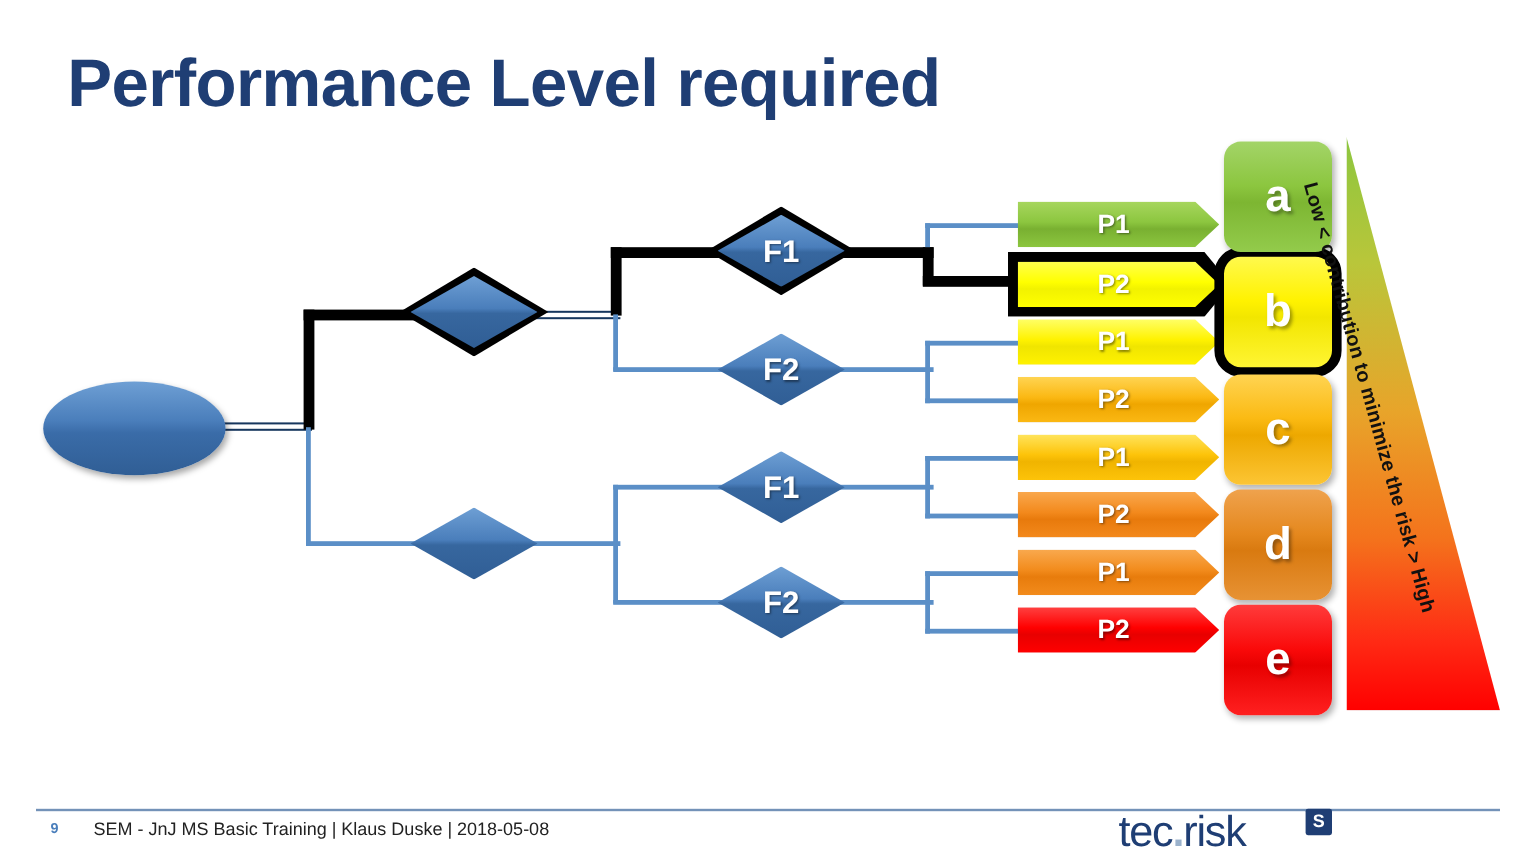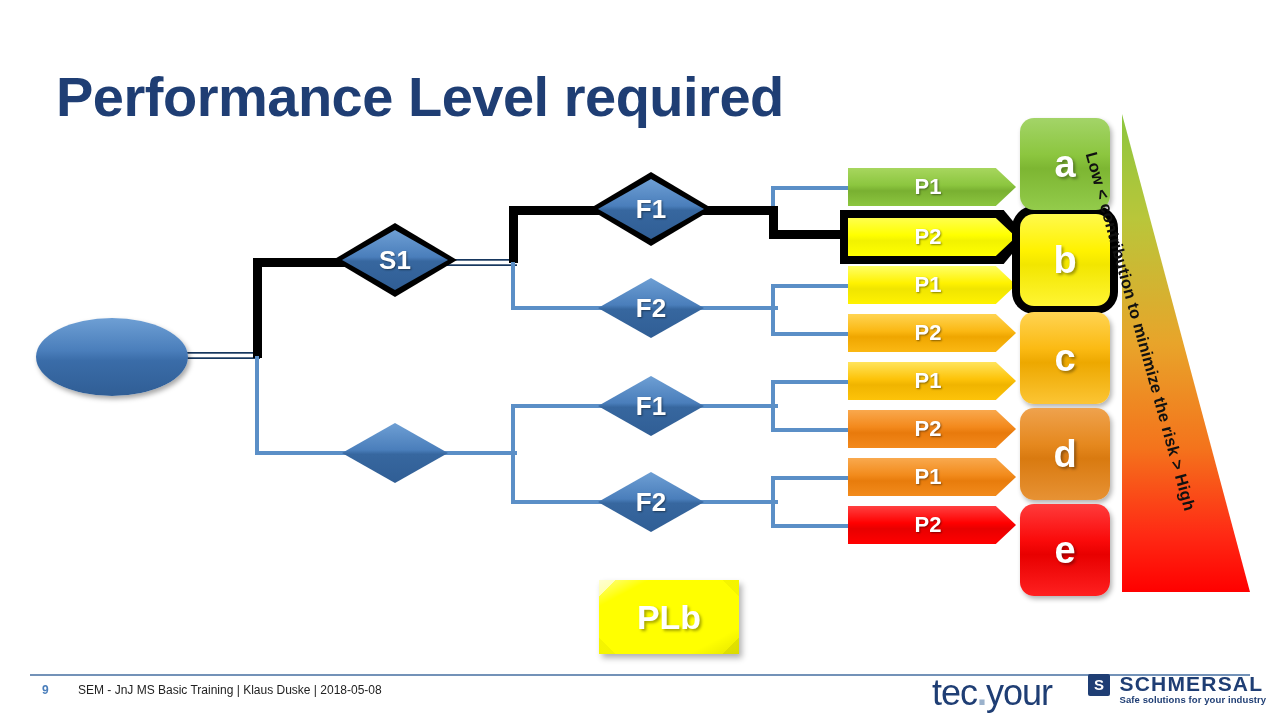--- a/index.html
+++ b/index.html
@@ -18,21 +18,20 @@
   
   #slide-title {
     position: absolute;
     left: 56px;
     top: 36px;
     font-size: 56px;
     font-weight: bold;
     color: #1F3E74;
     letter-spacing: -0.5px;
     white-space: nowrap;
-    margin-top: 28px;
   }
 
   
   #diagram {
     position: absolute;
     left: 0;
     top: 0;
     width: 1280px;
     height: 720px;
   }
@@ -223,21 +222,21 @@
     left: 42px;
     top: 683px;
     font-size: 12px;
     color: #4A7EBB;
     font-weight: bold;
   }
   #footer-text {
     position: absolute;
     left: 78px;
     top: 683px;
-    font-size: 12px;
+    font-size: 15px;
     color: #222222;
     white-space: nowrap;
   }
   #tecnicum-logo {
     position: absolute;
     left: 932px;
     top: 672px;
     font-size: 36px;
     color: #1F3E74;
     letter-spacing: -1px;
@@ -405,53 +404,45 @@
 
   <div class="pl-box" style="top:504px; height:92px;
        background:linear-gradient(to bottom,#FF3B3B 0%,#FA0A0A 40%,#E80000 55%,#FF2020 100%);">
     <span>e</span>
   </div>
 
   <div class="start-ellipse"></div>
 
   <div class="diamond-hl-outer" style="left:333px; top:223px;"></div>
   <div class="diamond" style="left:342px; top:230px;"></div>
-  <div class="node-label diamond-text" style="left:342px; top:230px;">S1</div>
 
   <div class="diamond" style="left:342px; top:423px;"></div>
 
   <div class="diamond-hl-outer" style="left:589px; top:172px;"></div>
   <div class="diamond" style="left:598px; top:179px;"></div>
   <div class="node-label diamond-text" style="left:598px; top:179px;">F1</div>
 
   <div class="diamond" style="left:598px; top:278px;"></div>
   <div class="node-label diamond-text" style="left:598px; top:278px;">F2</div>
 
   <div class="diamond" style="left:598px; top:376px;"></div>
   <div class="node-label diamond-text" style="left:598px; top:376px;">F1</div>
 
   <div class="diamond" style="left:598px; top:472px;"></div>
   <div class="node-label diamond-text" style="left:598px; top:472px;">F2</div>
 
-  <div id="plb-box">
-    <span>PLb</span>
-  </div>
 
   <div id="risk-triangle"></div>
   <div id="risk-label">Low &lt; contribution to minimize the risk &gt; High</div>
 
 </div>
 
 <div id="footer-rule"></div>
 <div id="footer-page">9</div>
 <div id="footer-text">SEM - JnJ MS Basic Training  |  Klaus Duske  |  2018-05-08</div>
 
 <div id="tecnicum-logo">
-  <span class="b">tec</span><span class="dot">.</span><span>your</span>
+  <span class="b">tec</span><span class="dot">.</span><span>risk</span>
 </div>
 
 <div id="schmersal-logo">
   <span id="schmersal-mark">S</span>
-  <span id="schmersal-words">
-    <div id="schmersal-name">SCHMERSAL</div>
-    <div id="schmersal-tag">Safe solutions for your industry</div>
-  </span>
 </div>
 
 </body></html>

